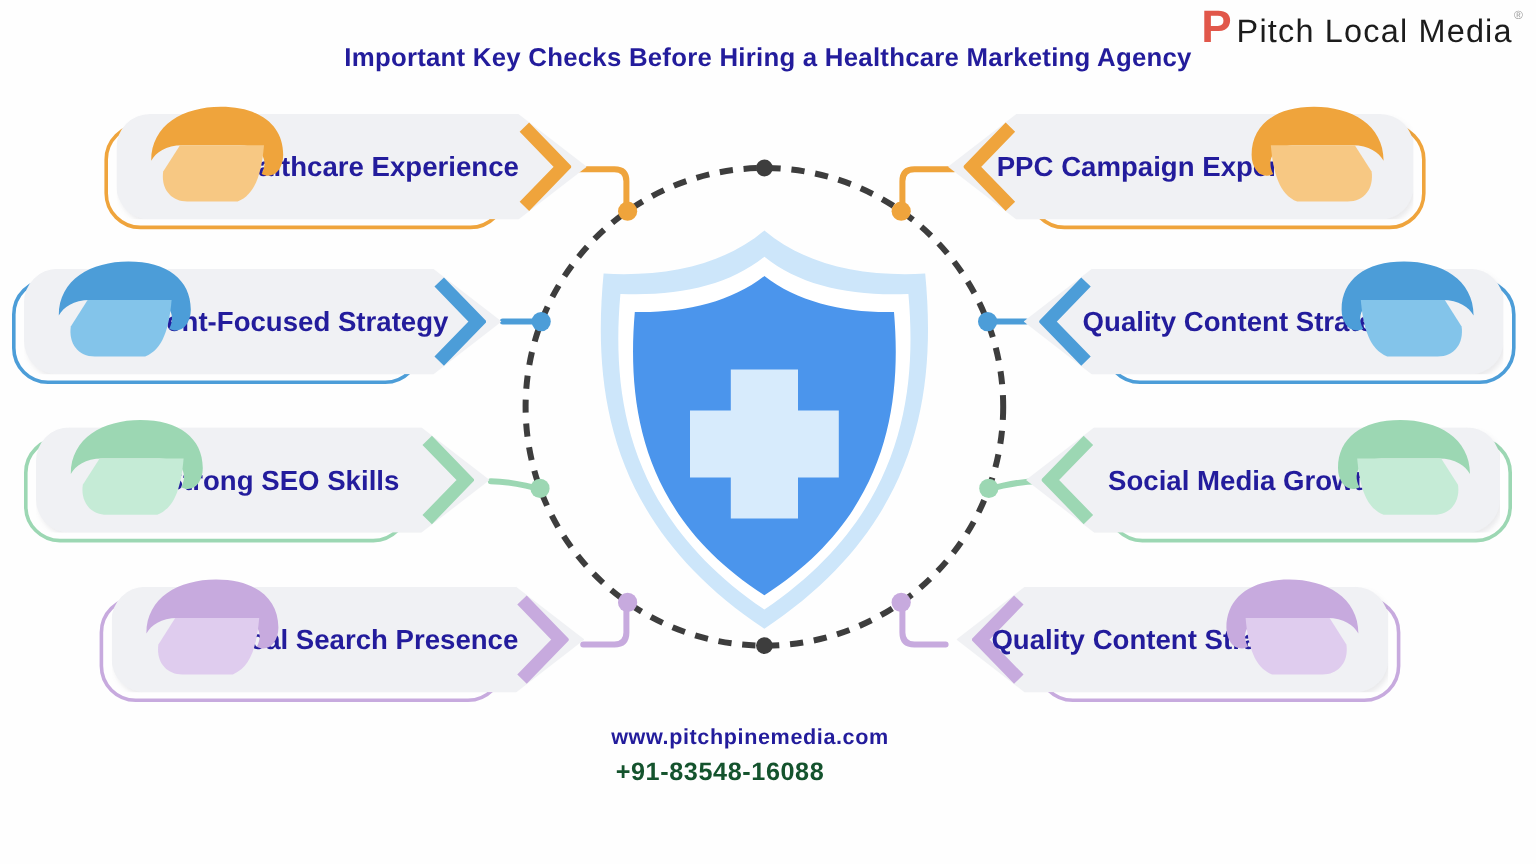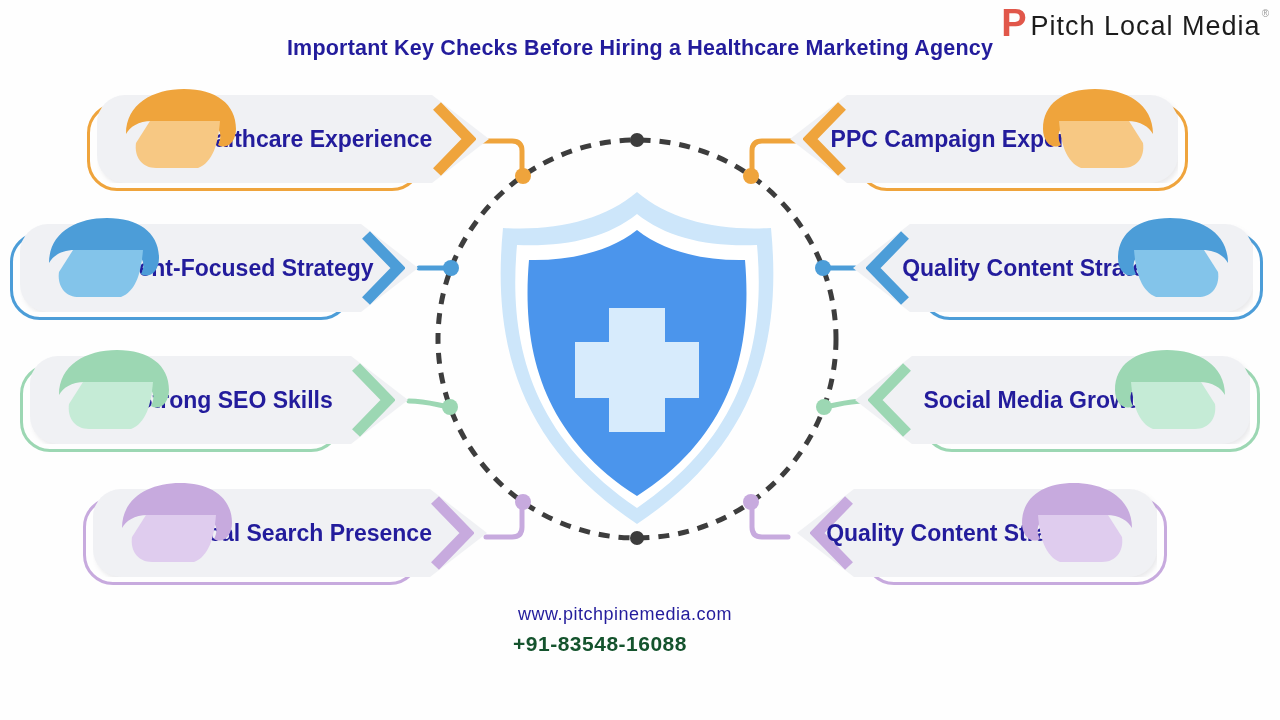--- a/index.html
+++ b/index.html
@@ -58,21 +58,21 @@
   .rib-back{fill:var(--a);}
   .rib-front{fill:var(--al);}
   .b-label{
     position:absolute;inset:0;z-index:4;display:flex;align-items:center;justify-content:center;
     padding:0 52px 0 84px;font-size:23px;font-weight:bold;color:#231c9c;white-space:nowrap;
   }
   .right .b-label{padding:0 84px 0 52px;}
   
   .site{
     position:absolute;top:604px;left:0;width:1250px;text-align:center;
-    font-size:18px;font-weight:normal;color:#231c9c;letter-spacing:.5px;
+    font-size:18px;font-weight:bold;color:#231c9c;letter-spacing:.5px;
   }
   .phone{
     position:absolute;top:632px;left:0;width:1200px;text-align:center;
     font-size:21px;font-weight:bold;color:#14532d;letter-spacing:.5px;
   }
 </style>
 </head>
 <body>
 
 <div class="stage">

